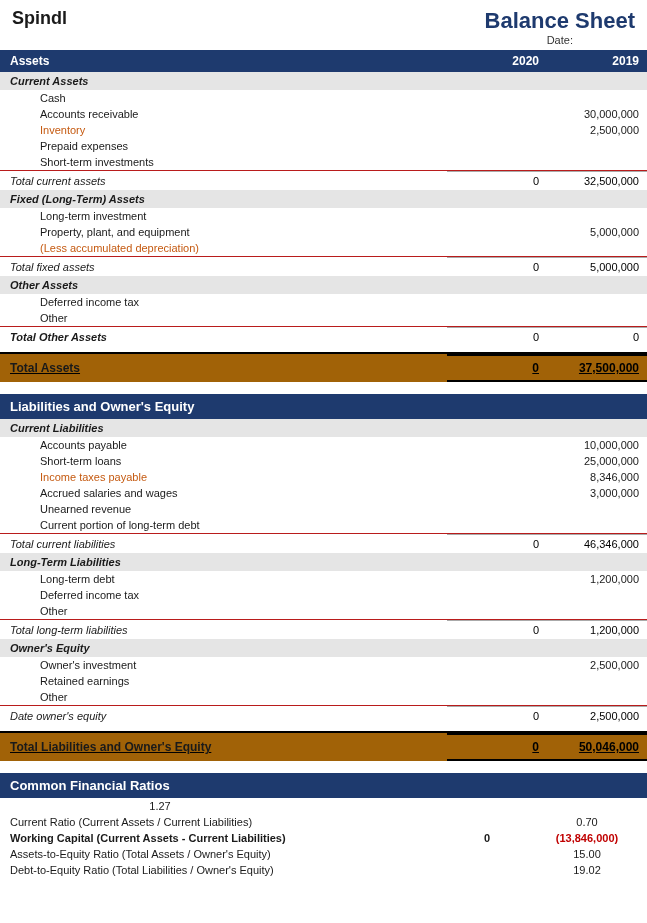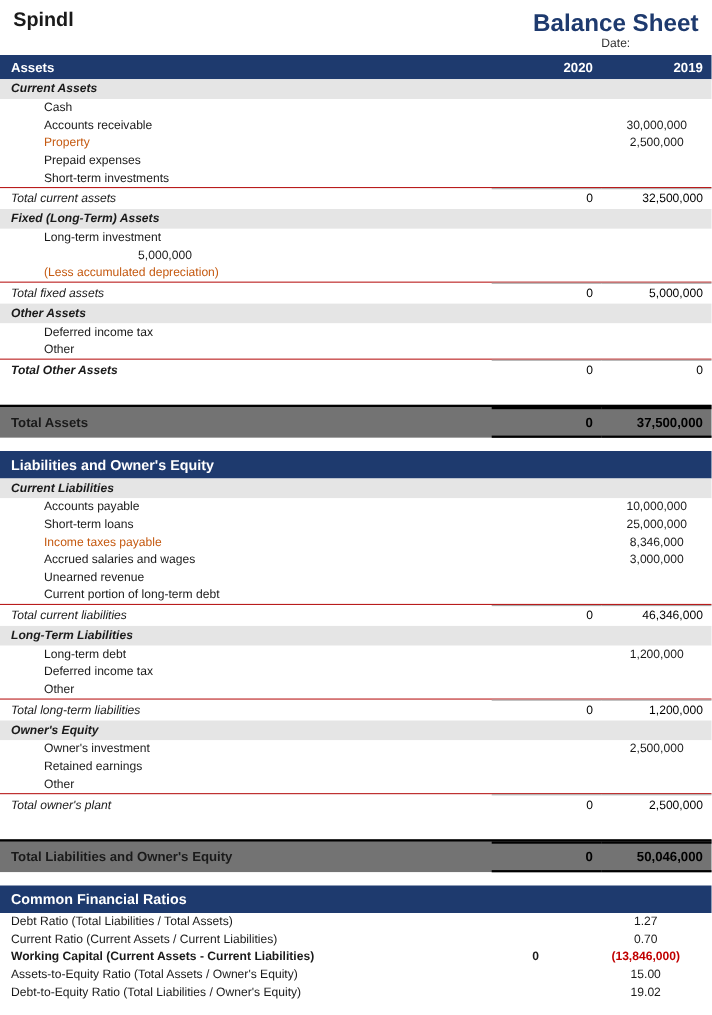--- a/index.html
+++ b/index.html
@@ -77,21 +77,21 @@
     }
     .data-row .label-col {
       flex: 1;
       padding: 2px 10px 2px 40px;
       font-size: 11px;
       color: #1a1a1a;
     }
     .data-row .label-col.orange { color: #c55a11; }
     .data-row .val-col {
       width: 100px;
-      text-align: center;
+      text-align: right;
       padding: 2px 8px;
       font-size: 11px;
       color: #1a1a1a;
     }
 
     
     .total-row {
       display: flex;
       align-items: center;
       background: #fff;
@@ -109,23 +109,24 @@
       text-align: right;
       padding: 3px 8px;
       font-size: 11px;
       border-top: 1px solid #aaa;
     }
 
     
     .grand-total-row {
       display: flex;
       align-items: center;
-      background: #737373;
+      background: #a16207;
       border-top: 2px solid #000;
-      margin-top: 18px;
+      margin-top: 2px;
+      text-decoration: underline;
     }
     .grand-total-row .label-col {
       flex: 1;
       padding: 5px 10px;
       font-weight: bold;
       font-size: 12px;
       color: #1a1a1a;
     }
     .grand-total-row .val-col {
       width: 100px;
@@ -183,21 +184,21 @@
     <div class="label-col">Cash</div>
     <div class="val-col"></div>
     <div class="val-col"></div>
   </div>
   <div class="data-row">
     <div class="label-col">Accounts receivable</div>
     <div class="val-col"></div>
     <div class="val-col">30,000,000</div>
   </div>
   <div class="data-row">
-    <div class="label-col orange">Property</div>
+    <div class="label-col orange">Inventory</div>
     <div class="val-col"></div>
     <div class="val-col">2,500,000</div>
   </div>
   <div class="data-row">
     <div class="label-col">Prepaid expenses</div>
     <div class="val-col"></div>
     <div class="val-col"></div>
   </div>
   <div class="data-row">
     <div class="label-col">Short-term investments</div>
@@ -212,20 +213,21 @@
   </div>
 
   <div class="sub-section">Fixed (Long-Term) Assets</div>
 
   <div class="data-row">
     <div class="label-col">Long-term investment</div>
     <div class="val-col"></div>
     <div class="val-col"></div>
   </div>
   <div class="data-row">
+    <div class="label-col">Property, plant, and equipment</div>
     <div class="val-col"></div>
     <div class="val-col">5,000,000</div>
   </div>
   <div class="data-row">
     <div class="label-col orange">(Less accumulated depreciation)</div>
     <div class="val-col"></div>
     <div class="val-col"></div>
   </div>
 
   <div class="total-row">
@@ -342,41 +344,40 @@
     <div class="val-col"></div>
     <div class="val-col"></div>
   </div>
   <div class="data-row">
     <div class="label-col">Other</div>
     <div class="val-col"></div>
     <div class="val-col"></div>
   </div>
 
   <div class="total-row">
-    <div class="label-col" style="font-style:italic;">Total owner's plant</div>
+    <div class="label-col" style="font-style:italic;">Date owner's equity</div>
     <div class="val-col">0</div>
     <div class="val-col">2,500,000</div>
   </div>
 
   <div class="spacer"></div>
 
   <div class="grand-total-row">
     <div class="label-col">Total Liabilities and Owner's Equity</div>
     <div class="val-col">0</div>
     <div class="val-col">50,046,000</div>
   </div>
 </div>
 
 <div class="section-divider"></div>
 
 <div class="ratios-section">
   <div class="section-header">Common Financial Ratios</div>
 
   <div class="ratio-row">
-    <div class="ratio-label">Debt Ratio (Total Liabilities / Total Assets)</div>
     <div class="ratio-val"></div>
     <div class="ratio-val">1.27</div>
   </div>
   <div class="ratio-row">
     <div class="ratio-label">Current Ratio (Current Assets / Current Liabilities)</div>
     <div class="ratio-val"></div>
     <div class="ratio-val">0.70</div>
   </div>
   <div class="ratio-row bold-row">
     <div class="ratio-label" style="font-weight:bold;">Working Capital (Current Assets - Current Liabilities)</div>

